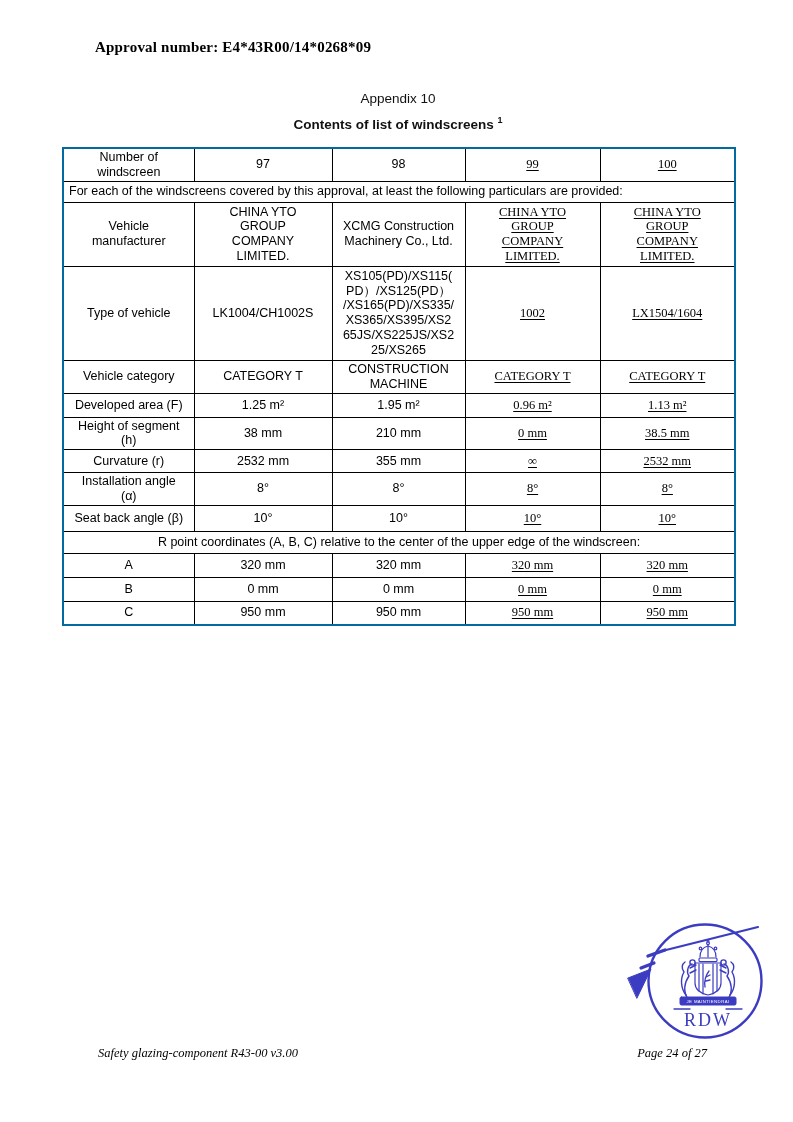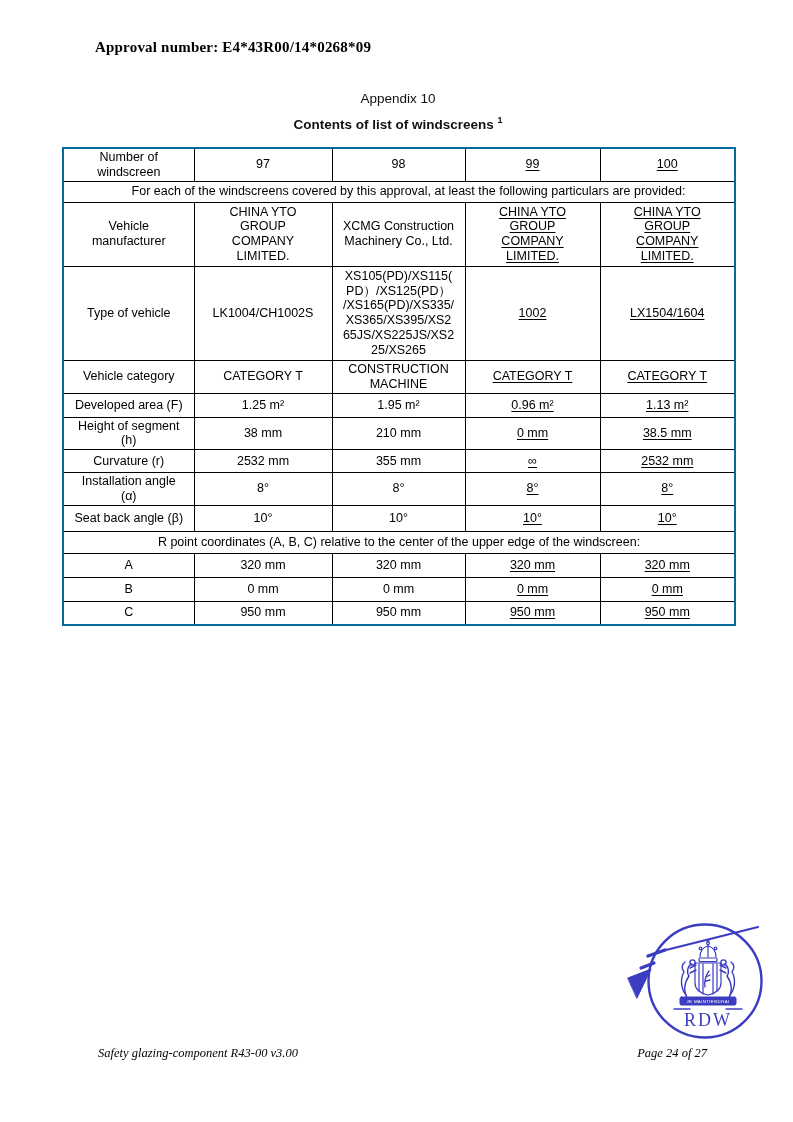--- a/index.html
+++ b/index.html
@@ -34,23 +34,23 @@
     font-size: 12.5px; color: #000000;
   }
   table.ws td {
     border: 1px solid #000;
     text-align: center; vertical-align: middle;
     padding: 1px 3px; line-height: 1.18;
     white-space: pre-line;
     overflow-wrap: anywhere;
   }
   table.ws td.note { white-space: normal; }
-  table.ws td.note.left { text-align: center; padding-left: 22px; }
+  table.ws td.note.left { text-align: left; padding-left: 5px; }
   table.ws td.note.center { text-align: center; }
-  .u { text-decoration: underline; text-underline-offset: 2px; }
+  .u { text-decoration: underline; text-underline-offset: 2px; font-family: Liberation Serif, serif; }
 
   
   tbody tr:nth-child(1)  { height: 32px; }
   tbody tr:nth-child(2)  { height: 21px; }
   tbody tr:nth-child(3)  { height: 64px; }
   tbody tr:nth-child(4)  { height: 94px; }
   tbody tr:nth-child(5)  { height: 33px; }
   tbody tr:nth-child(6)  { height: 24px; }
   tbody tr:nth-child(7)  { height: 30px; }
   tbody tr:nth-child(8)  { height: 23px; }

